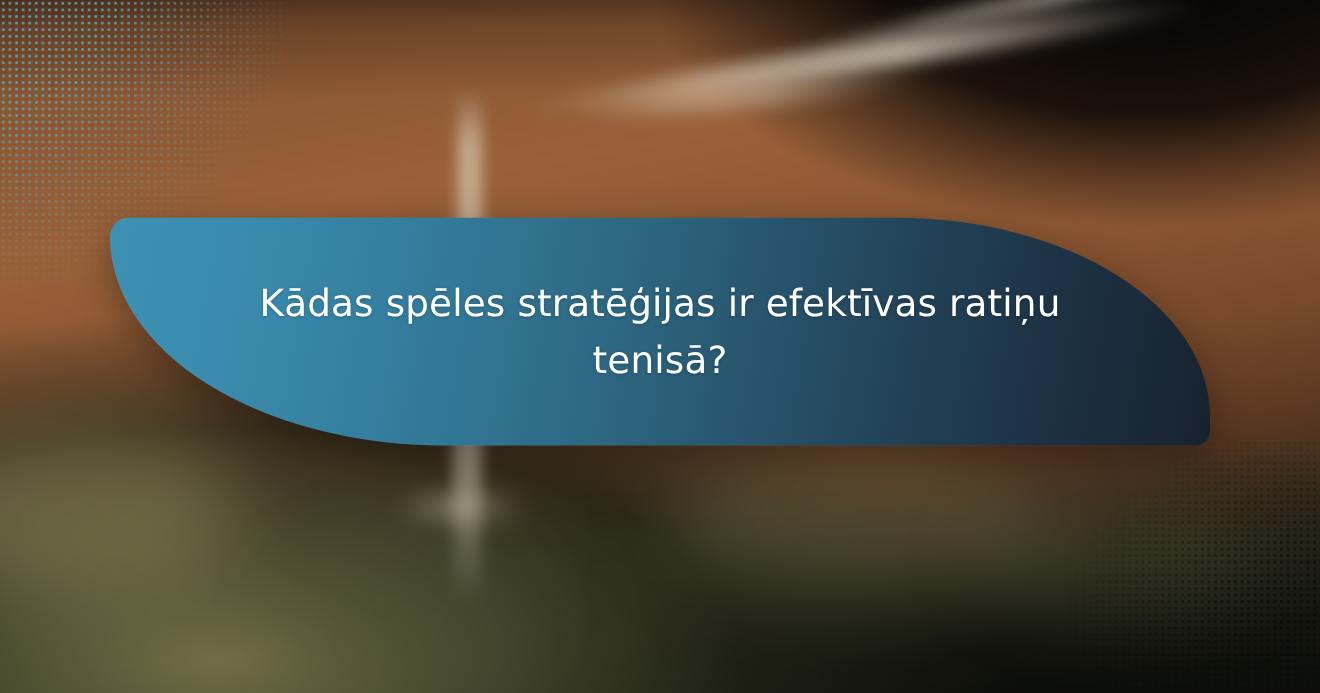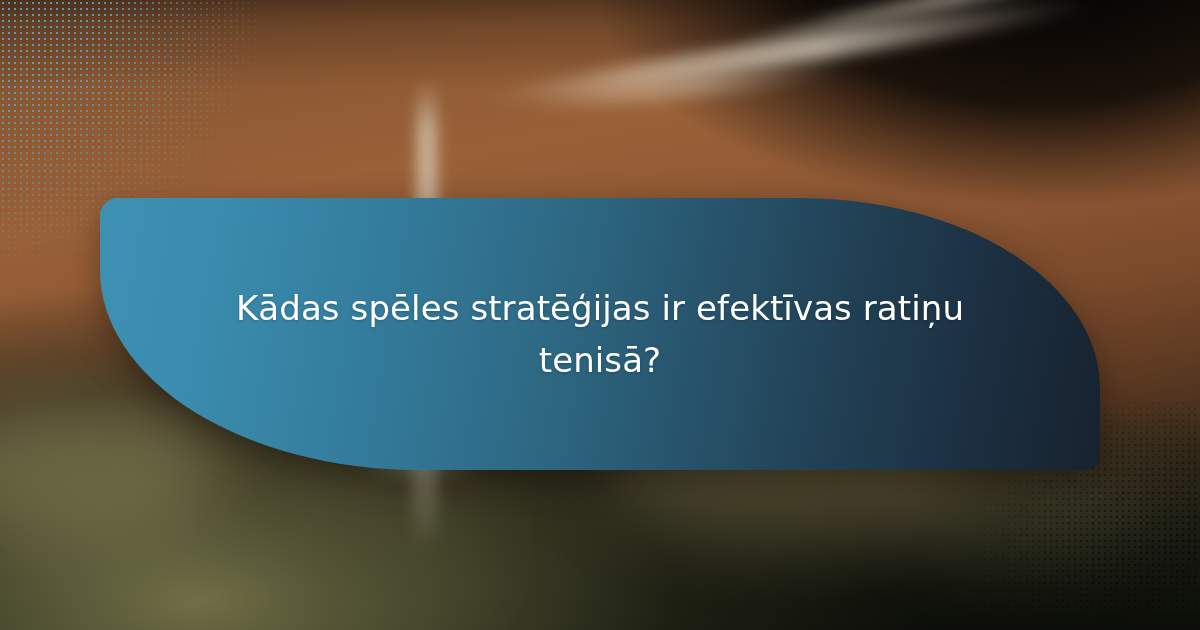--- a/index.html
+++ b/index.html
@@ -131,21 +131,21 @@
     -webkit-mask-image: radial-gradient(circle at 100% 100%, #000 0%, #000 30%, transparent 78%);
             mask-image: radial-gradient(circle at 100% 100%, #000 0%, #000 30%, transparent 78%);
   }
 
   
   #banner {
     position: absolute;
     left: 100px;
     top: 198px;
     width: 1000px;
-    height: 272px;
+    height: 207px;
     background: linear-gradient(100deg,
       #3d91b3 0%, #3a8bad 12%, #347e9f 26%,
       #2e6a85 44%, #27536b 60%, #213f53 74%,
       #1c3042 86%, #17222e 100%);
     border-top-left-radius: 18px 18px;
     border-top-right-radius: 300px 190px;
     border-bottom-right-radius: 14px 14px;
     border-bottom-left-radius: 320px 200px;
     box-shadow: 0 10px 34px rgba(0,0,0,0.34);
     display: flex;

